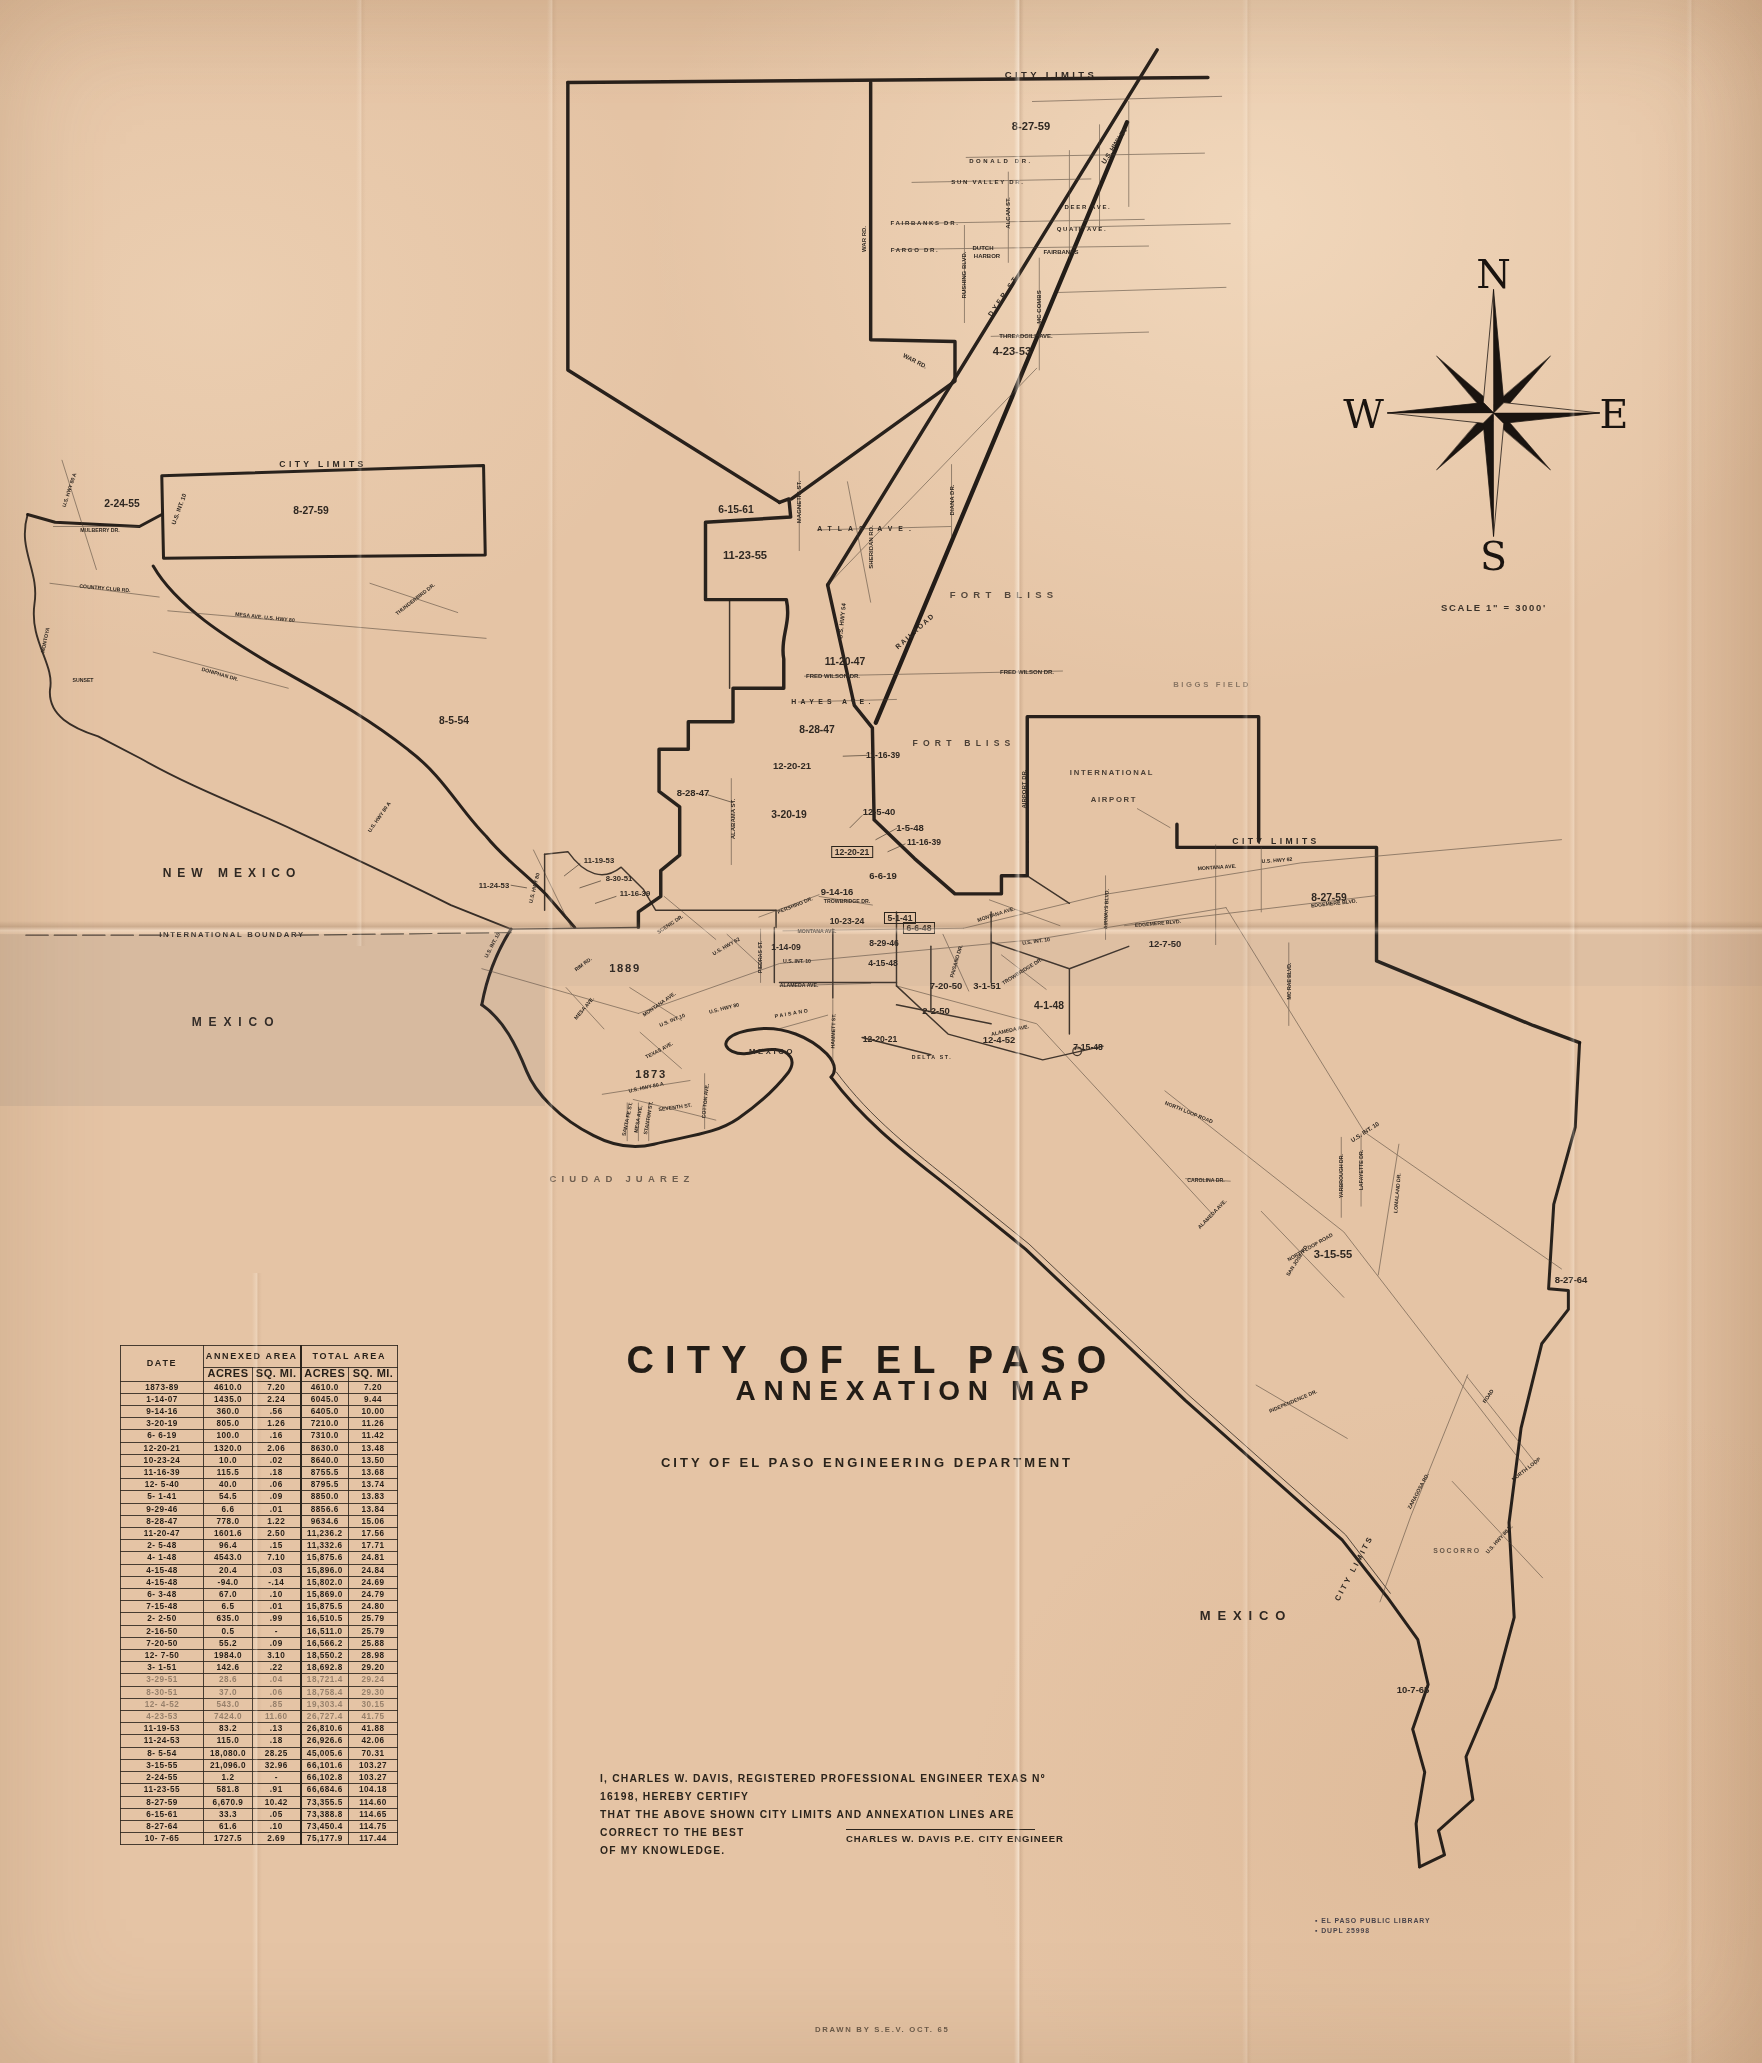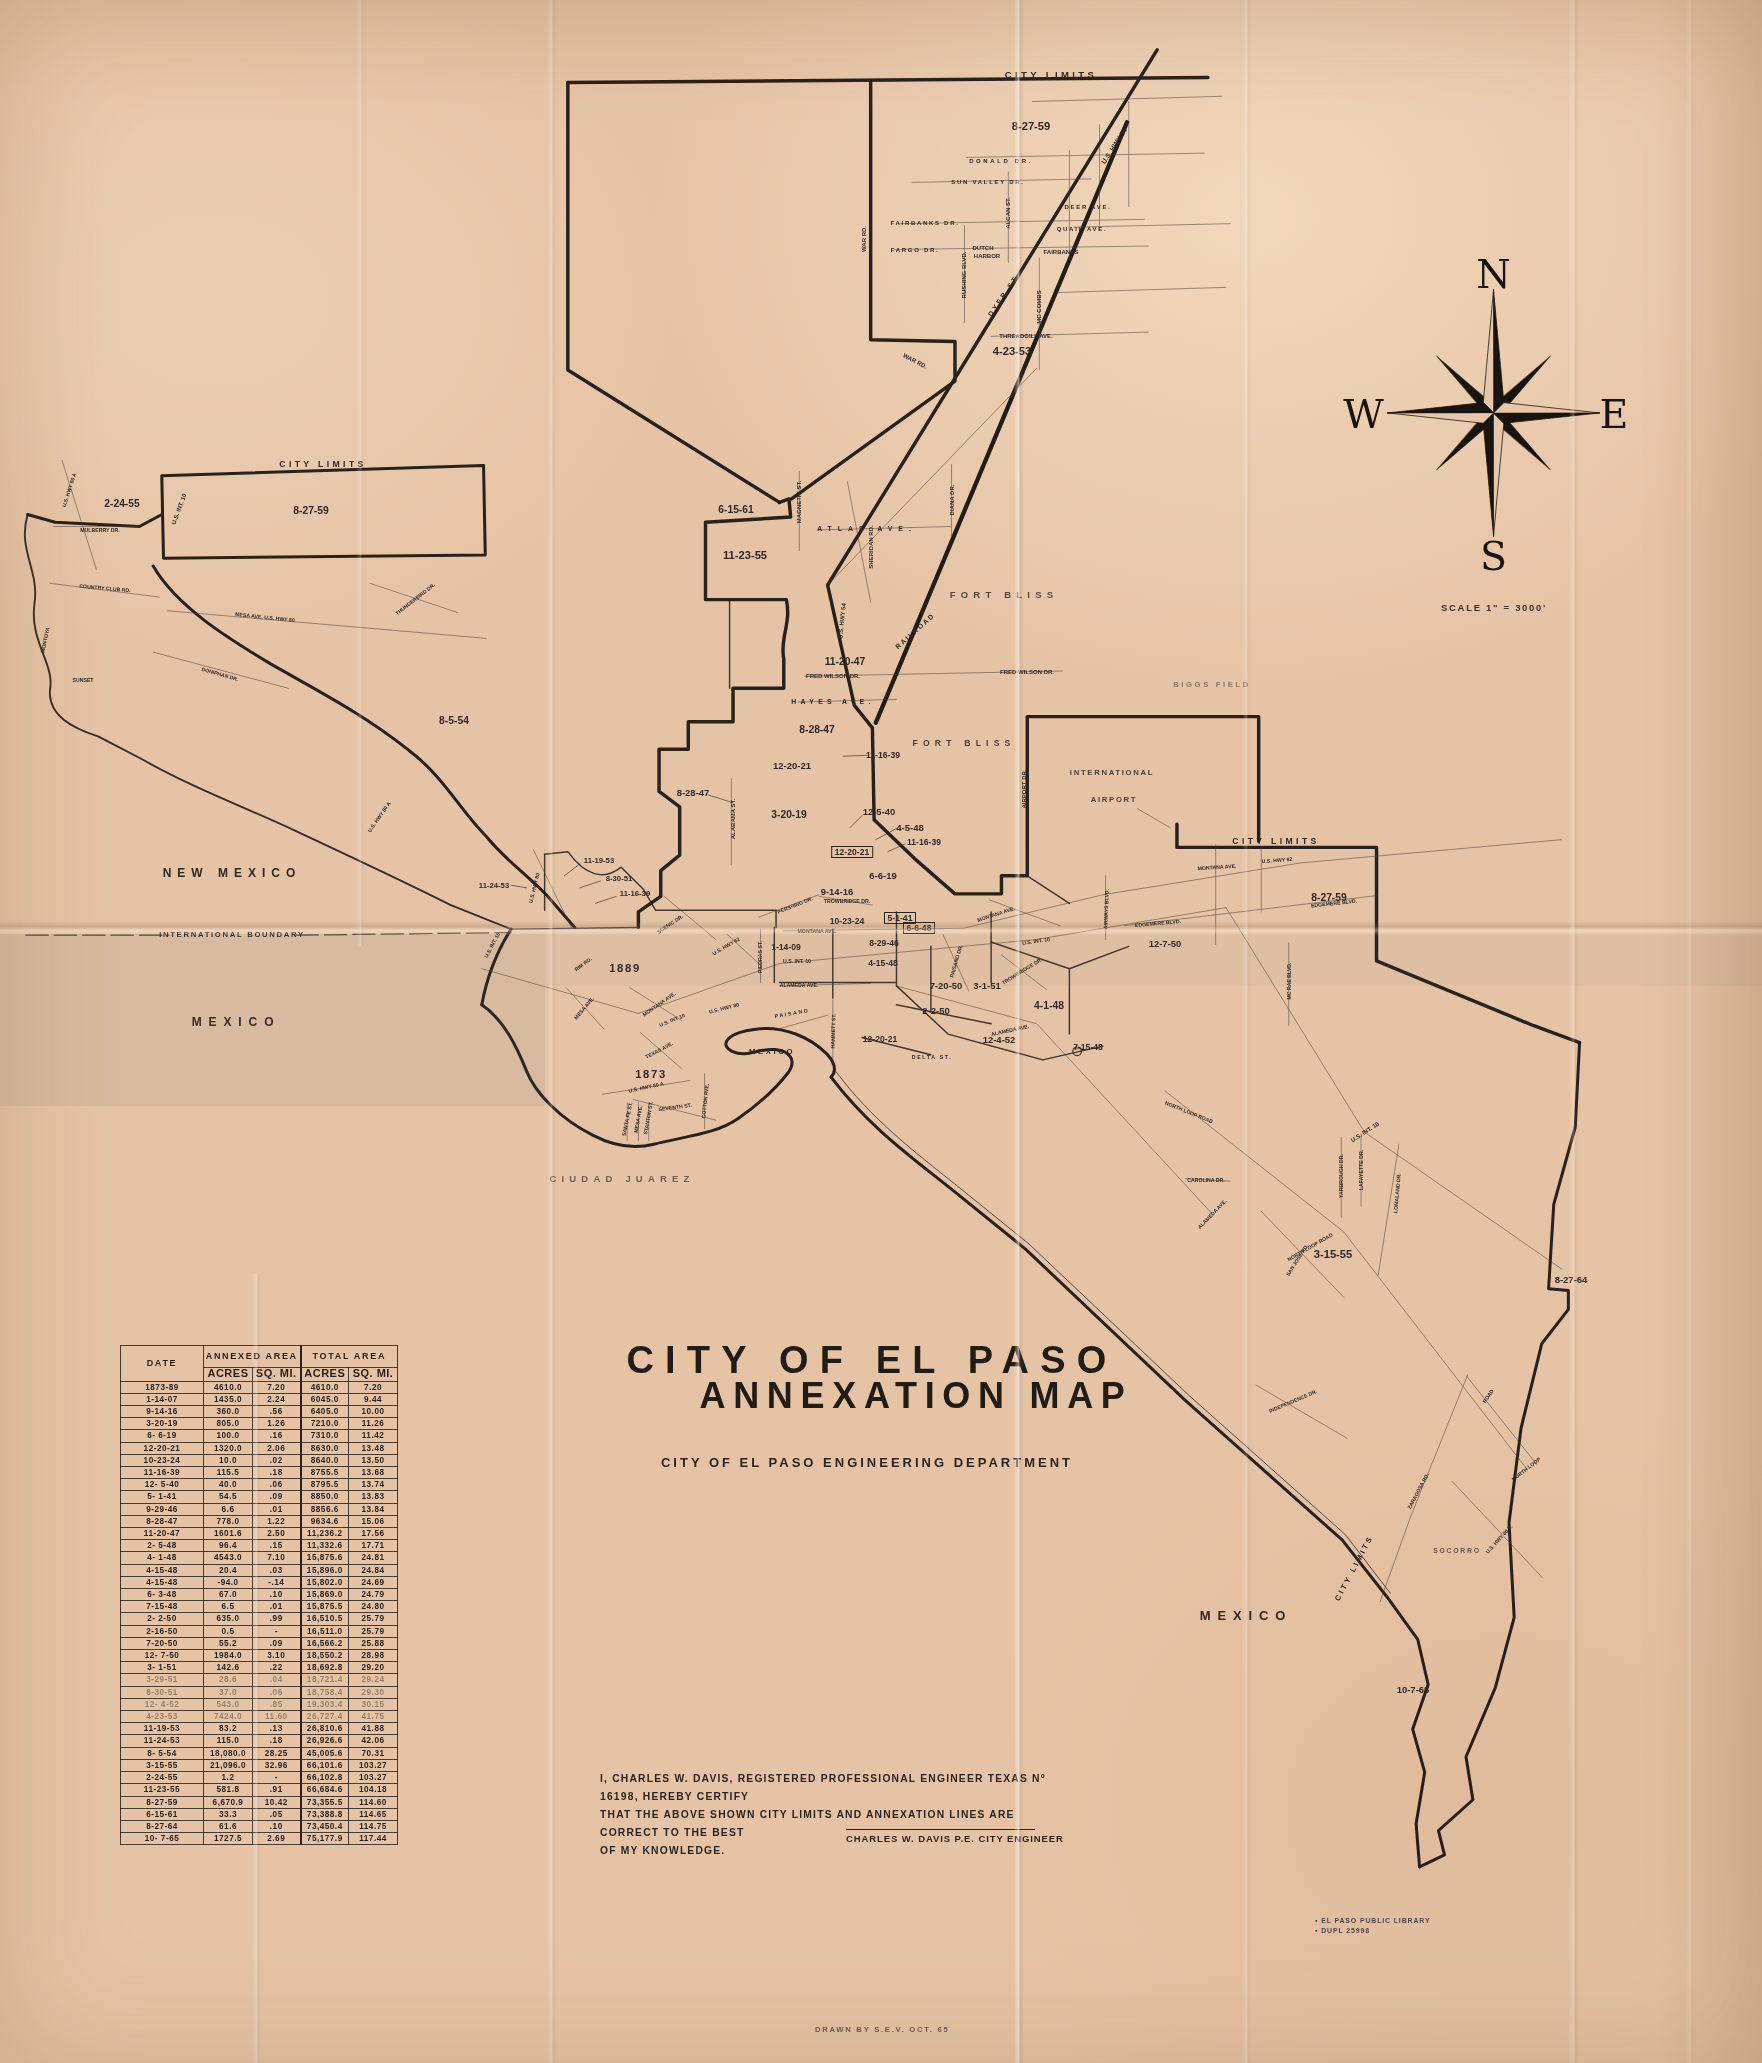--- a/index.html
+++ b/index.html
@@ -14,21 +14,21 @@
     linear-gradient(90deg, transparent 94%, rgba(150,100,60,.14));}
   .vig{box-shadow: inset 0 0 120px rgba(120,80,45,.22);}
   svg.linework{position:absolute;left:0;top:0;}
   .labels{position:absolute;inset:0;}
   .ml{position:absolute;white-space:nowrap;color:#2f2822;font-weight:bold;}
   .ml.boxed{border:0.9px solid #2b241c;padding:0 2.6px;}
   
   .t-abs{position:absolute;white-space:nowrap;color:#221c16;}
   .center{transform:translateX(-50%);text-align:center;}
   .title1{left:872px;top:1339px;font-size:38px;letter-spacing:11.2px;font-weight:bold;}
-  .title2{left:916px;top:1375px;font-size:36px;letter-spacing:7.7px;font-weight:bold;}
+  .title2{left:916px;top:1375px;font-size:28px;letter-spacing:7.7px;font-weight:bold;}
   .subtitle{left:867px;top:1455px;font-size:13px;letter-spacing:3px;font-weight:bold;color:#2b241c;}
   .scale-label{left:1494px;top:602px;font-size:9.5px;letter-spacing:1.7px;color:#3a322a;font-weight:bold;}
   
   .cert{position:absolute;left:600px;top:1770px;width:447px;font-size:10.3px;
     letter-spacing:1.2px;line-height:18px;color:#2b241c;font-weight:bold;}
   .sig{position:absolute;left:846px;top:1829px;width:189px;border-top:1.3px solid #2b241c;
     padding-top:2.6px;font-size:9.5px;letter-spacing:0.9px;text-align:center;color:#2b241c;font-weight:bold;white-space:nowrap;}
   .drawn-by{left:815px;top:2025px;font-size:7.7px;letter-spacing:1.7px;color:#4a3f33;opacity:.8;font-weight:bold;}
   .stamp{position:absolute;left:1315px;top:1916px;font-size:6.9px;line-height:9.5px;
     color:#2e2e3c;opacity:.85;letter-spacing:0.9px;font-weight:bold;}
@@ -280,21 +280,21 @@
       <div class="ml" style="left: 817px; top: 729px; font-size: 10.3px; transform: translate(-50%, -50%) rotate(0deg);">8-28-47</div>
       <div class="ml" style="left: 964px; top: 743px; font-size: 8.6px; letter-spacing: 5.2px; opacity: 0.85; transform: translate(-50%, -50%) rotate(0deg);">FORT BLISS</div>
       <div class="ml" style="left: 1112px; top: 772px; font-size: 7.7px; letter-spacing: 1.7px; opacity: 0.85; transform: translate(-50%, -50%) rotate(0deg);">INTERNATIONAL</div>
       <div class="ml" style="left: 1114px; top: 799px; font-size: 7.7px; letter-spacing: 1.7px; opacity: 0.85; transform: translate(-50%, -50%) rotate(0deg);">AIRPORT</div>
       <div class="ml" style="left: 1024px; top: 789px; font-size: 6px; transform: translate(-50%, -50%) rotate(-90deg);">AIRPORT DR.</div>
       <div class="ml" style="left: 883px; top: 755px; font-size: 8.6px; transform: translate(-50%, -50%) rotate(0deg);">11-16-39</div>
       <div class="ml" style="left: 792px; top: 765px; font-size: 9.5px; transform: translate(-50%, -50%) rotate(0deg);">12-20-21</div>
       <div class="ml" style="left: 693px; top: 792px; font-size: 9.5px; transform: translate(-50%, -50%) rotate(0deg);">8-28-47</div>
       <div class="ml" style="left: 789px; top: 814px; font-size: 10.3px; transform: translate(-50%, -50%) rotate(0deg);">3-20-19</div>
       <div class="ml" style="left: 879px; top: 811px; font-size: 9.5px; transform: translate(-50%, -50%) rotate(0deg);">12-5-40</div>
-      <div class="ml" style="left: 910px; top: 827px; font-size: 9.5px; transform: translate(-50%, -50%) rotate(0deg);">4-5-48</div>
+      <div class="ml" style="left: 910px; top: 827px; font-size: 9.5px; transform: translate(-50%, -50%) rotate(0deg);">1-5-48</div>
       <div class="ml" style="left: 924px; top: 842px; font-size: 8.6px; transform: translate(-50%, -50%) rotate(0deg);">11-16-39</div>
       <div class="ml boxed" style="left: 852px; top: 852px; font-size: 8.6px; transform: translate(-50%, -50%) rotate(0deg);">12-20-21</div>
       <div class="ml" style="left: 883px; top: 875px; font-size: 9.5px; transform: translate(-50%, -50%) rotate(0deg);">6-6-19</div>
       <div class="ml" style="left: 837px; top: 891px; font-size: 9.5px; transform: translate(-50%, -50%) rotate(0deg);">9-14-16</div>
       <div class="ml" style="left: 847px; top: 901px; font-size: 5.2px; transform: translate(-50%, -50%) rotate(0deg);">TROWBRIDGE DR.</div>
       <div class="ml" style="left: 795px; top: 905px; font-size: 5.2px; transform: translate(-50%, -50%) rotate(-22deg);">PERSHING DR.</div>
       <div class="ml" style="left: 847px; top: 921px; font-size: 8.6px; transform: translate(-50%, -50%) rotate(0deg);">10-23-24</div>
       <div class="ml boxed" style="left: 900px; top: 918px; font-size: 8.6px; transform: translate(-50%, -50%) rotate(0deg);">5-1-41</div>
       <div class="ml boxed" style="left: 919px; top: 928px; font-size: 8.6px; transform: translate(-50%, -50%) rotate(0deg);">6-6-48</div>
       <div class="ml" style="left: 817px; top: 931px; font-size: 5.2px; transform: translate(-50%, -50%) rotate(0deg);">MONTANA AVE.</div>

